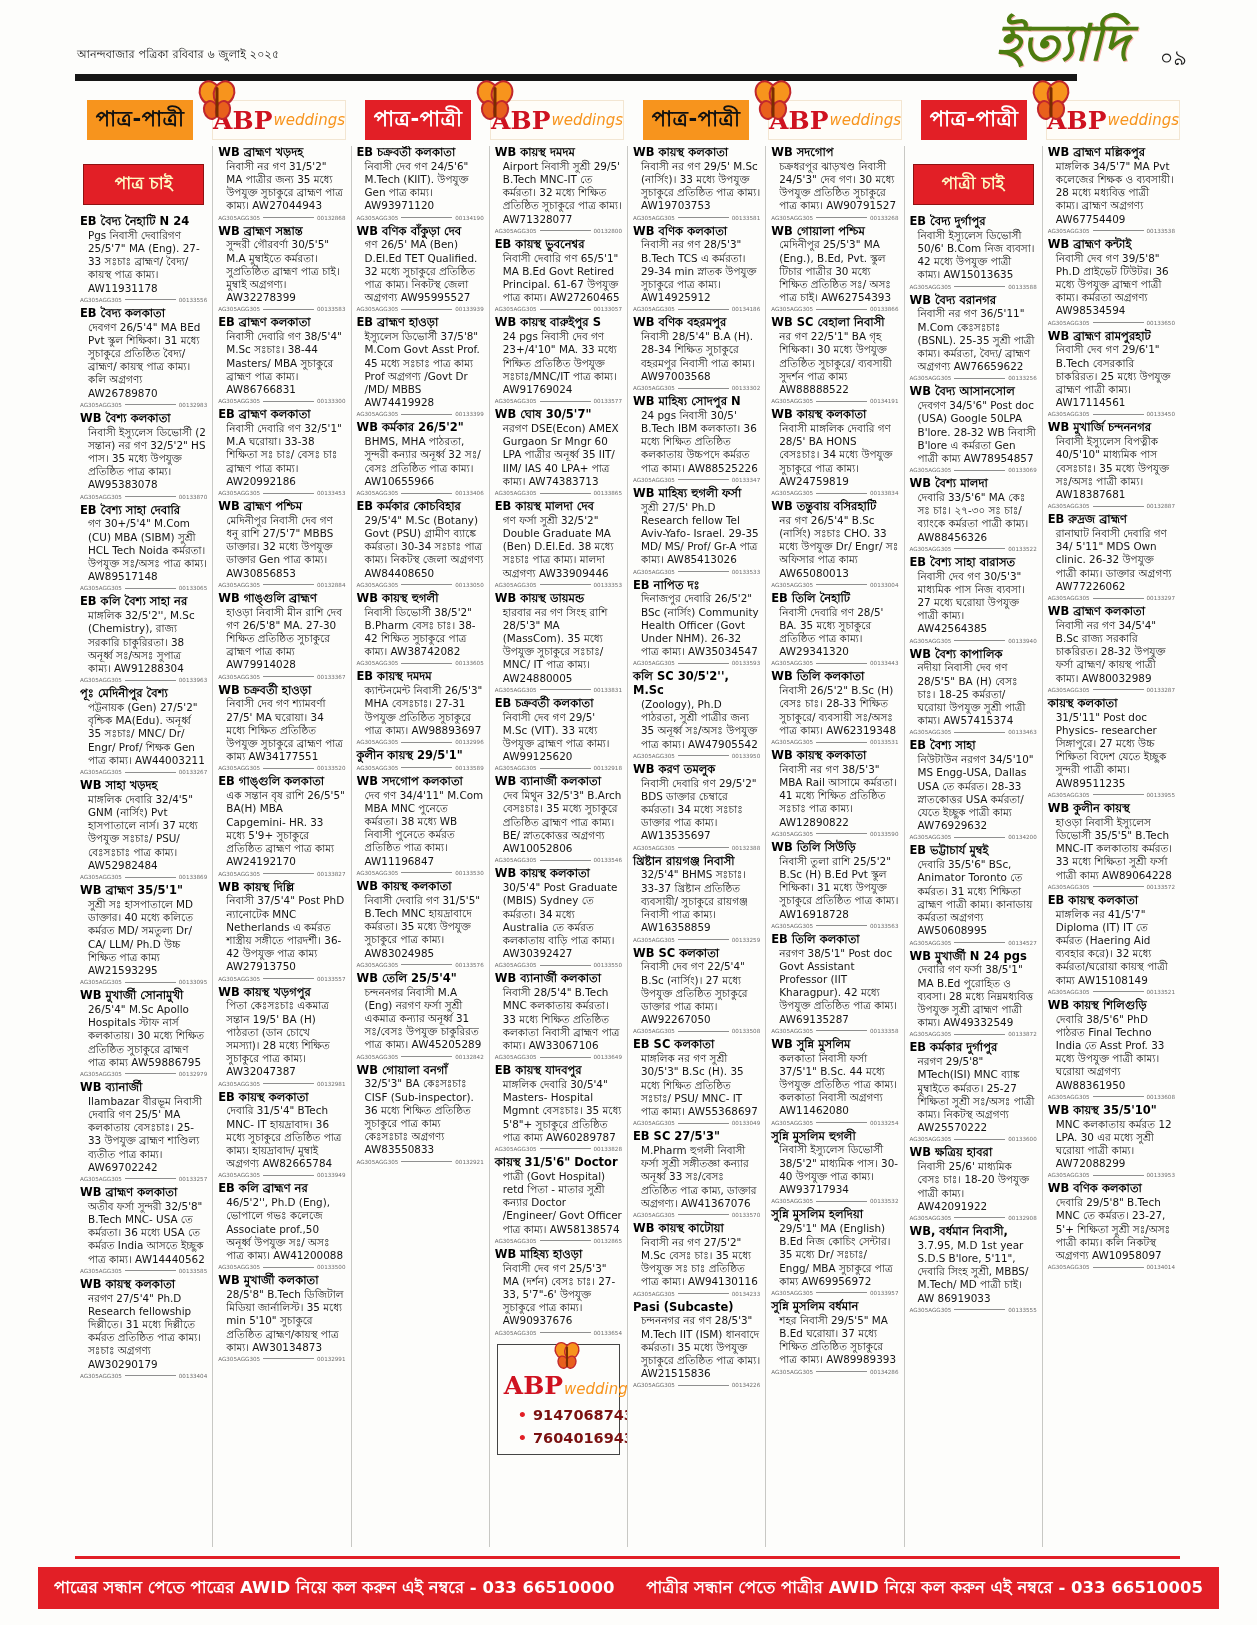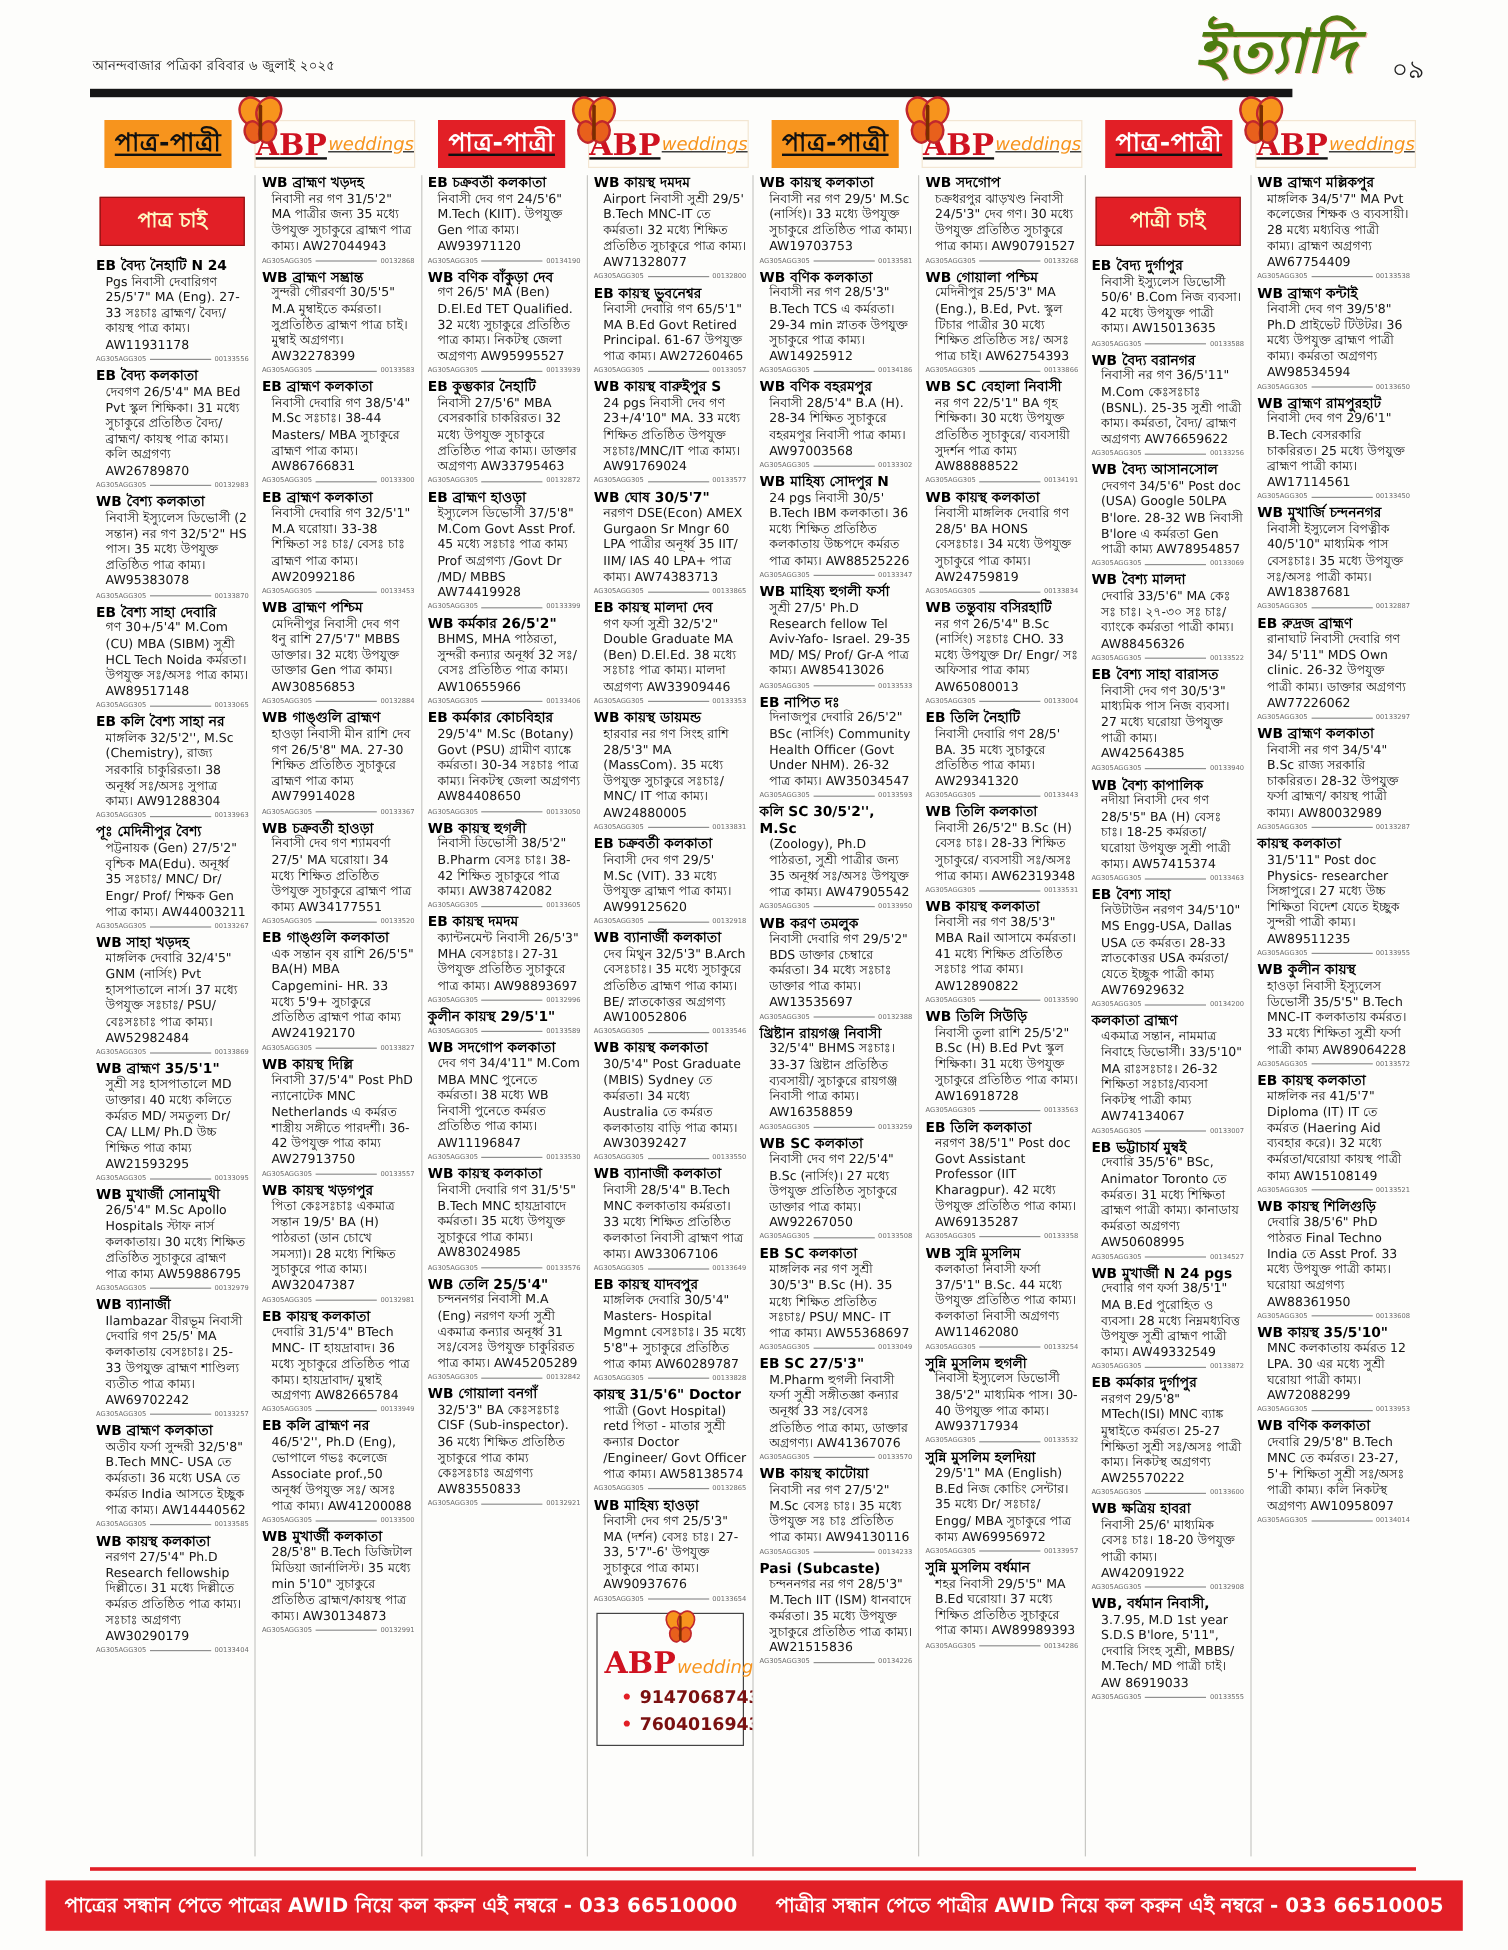--- a/index.html
+++ b/index.html
@@ -9,21 +9,21 @@
 
   
   .masthead{position:absolute;top:34px;left:75px;right:70px;height:62px;}
   .dateline{position:absolute;left:2px;top:12px;font-size:11px;font-weight:normal;color:#0a0a0a;letter-spacing:.2px;}
   .black-rule{position:absolute;left:0;right:110px;top:40px;height:7px;background:#161616;}
   .itydi{position:absolute;right:58px;top:-16px;color:#4d7c0f;font-size:50px;font-weight:bold;
          font-style:italic;text-shadow:1px 1px 0 #f9b2ad;line-height:1;}
   .pageno{position:absolute;right:0;top:8px;font-size:21px;color:#222;}
 
   
-  .banner{position:absolute;top:100px;left:87px;right:77px;height:40px;display:flex;gap:19px;text-decoration:underline;}
+  .banner{position:absolute;top:100px;left:87px;right:77px;height:40px;display:flex;gap:19px;}
   .cell{flex:1;display:flex;align-items:center;justify-content:center;position:relative;}
   .cell.orange{background:#f7941d;color:#111;}
   .cell.red{background:#e21f26;color:#fff;}
   .cell.label{font-size:21px;font-weight:bold;letter-spacing:.5px;}
   .cell.abp{background:#fffdf8;border:1px solid #f3e6d2;}
   .abp-a{font-family:"DejaVu Serif","Liberation Serif",serif;font-weight:bold;font-size:25px;color:#cf1220;}
   .abp-w{font-size:15px;color:#f7941d;font-style:italic;margin-left:1px;}
   .butterfly{position:absolute;left:-16px;top:-22px;width:40px;height:44px;z-index:3;}
 
   
@@ -358,29 +358,20 @@
         <article class="ad">
           <h3 class="ad-title">WB বণিক বাঁকুড়া দেব</h3>
           <p class="ad-body">গণ 26/5' MA (Ben) D.El.Ed TET Qualified. 32 মধ্যে সুচাকুরে প্রতিষ্ঠিত পাত্র কাম্য। নিকটস্থ জেলা অগ্রগণ্য AW95995527</p>
           <div class="ad-meta">
             <span class="agcode">AG305AGG305</span>
             <span class="rule"></span>
             <span class="serial">00133939</span>
           </div>
         </article>
         <article class="ad">
-          <h3 class="ad-title">EB কুম্ভকার নৈহাটি</h3>
-          <p class="ad-body">নিবাসী 27/5'6" MBA বেসরকারি চাকরিরত। 32 মধ্যে উপযুক্ত সুচাকুরে প্রতিষ্ঠিত পাত্র কাম্য। ডাক্তার অগ্রগণ্য AW33795463</p>
-          <div class="ad-meta">
-            <span class="agcode">AG305AGG305</span>
-            <span class="rule"></span>
-            <span class="serial">00132872</span>
-          </div>
-        </article>
-        <article class="ad">
           <h3 class="ad-title">EB ব্রাহ্মণ হাওড়া</h3>
           <p class="ad-body">ইস্যুলেস ডিভোর্সী 37/5'8" M.Com Govt Asst Prof. 45 মধ্যে সঃচাঃ পাত্র কাম্য Prof অগ্রগণ্য /Govt Dr /MD/ MBBS AW74419928</p>
           <div class="ad-meta">
             <span class="agcode">AG305AGG305</span>
             <span class="rule"></span>
             <span class="serial">00133399</span>
           </div>
         </article>
         <article class="ad">
           <h3 class="ad-title">WB কর্মকার 26/5'2"</h3>
@@ -909,29 +900,20 @@
         <article class="ad">
           <h3 class="ad-title">EB বৈশ্য সাহা</h3>
           <p class="ad-body">নিউটাউন নরগণ 34/5'10" MS Engg-USA, Dallas USA তে কর্মরত। 28-33 স্নাতকোত্তর USA কর্মরতা/যেতে ইচ্ছুক পাত্রী কাম্য AW76929632</p>
           <div class="ad-meta">
             <span class="agcode">AG305AGG305</span>
             <span class="rule"></span>
             <span class="serial">00134200</span>
           </div>
         </article>
         <article class="ad">
-          <h3 class="ad-title">কলকাতা ব্রাহ্মণ</h3>
-          <p class="ad-body">একমাত্র সন্তান, নামমাত্র নিবাহে ডিভোর্সী। 33/5'10" MA রাঃসঃচাঃ। 26-32 শিক্ষিতা সঃচাঃ/ব্যবসা নিকটস্থ পাত্রী কাম্য AW74134067</p>
-          <div class="ad-meta">
-            <span class="agcode">AG305AGG305</span>
-            <span class="rule"></span>
-            <span class="serial">00133007</span>
-          </div>
-        </article>
-        <article class="ad">
           <h3 class="ad-title">EB ভট্টাচার্য মুম্বই</h3>
           <p class="ad-body">দেবারি 35/5'6" BSc, Animator Toronto তে কর্মরত। 31 মধ্যে শিক্ষিতা ব্রাহ্মণ পাত্রী কাম্য। কানাডায় কর্মরতা অগ্রগণ্য AW50608995</p>
           <div class="ad-meta">
             <span class="agcode">AG305AGG305</span>
             <span class="rule"></span>
             <span class="serial">00134527</span>
           </div>
         </article>
         <article class="ad">
           <h3 class="ad-title">WB মুখার্জী N 24 pgs</h3>

